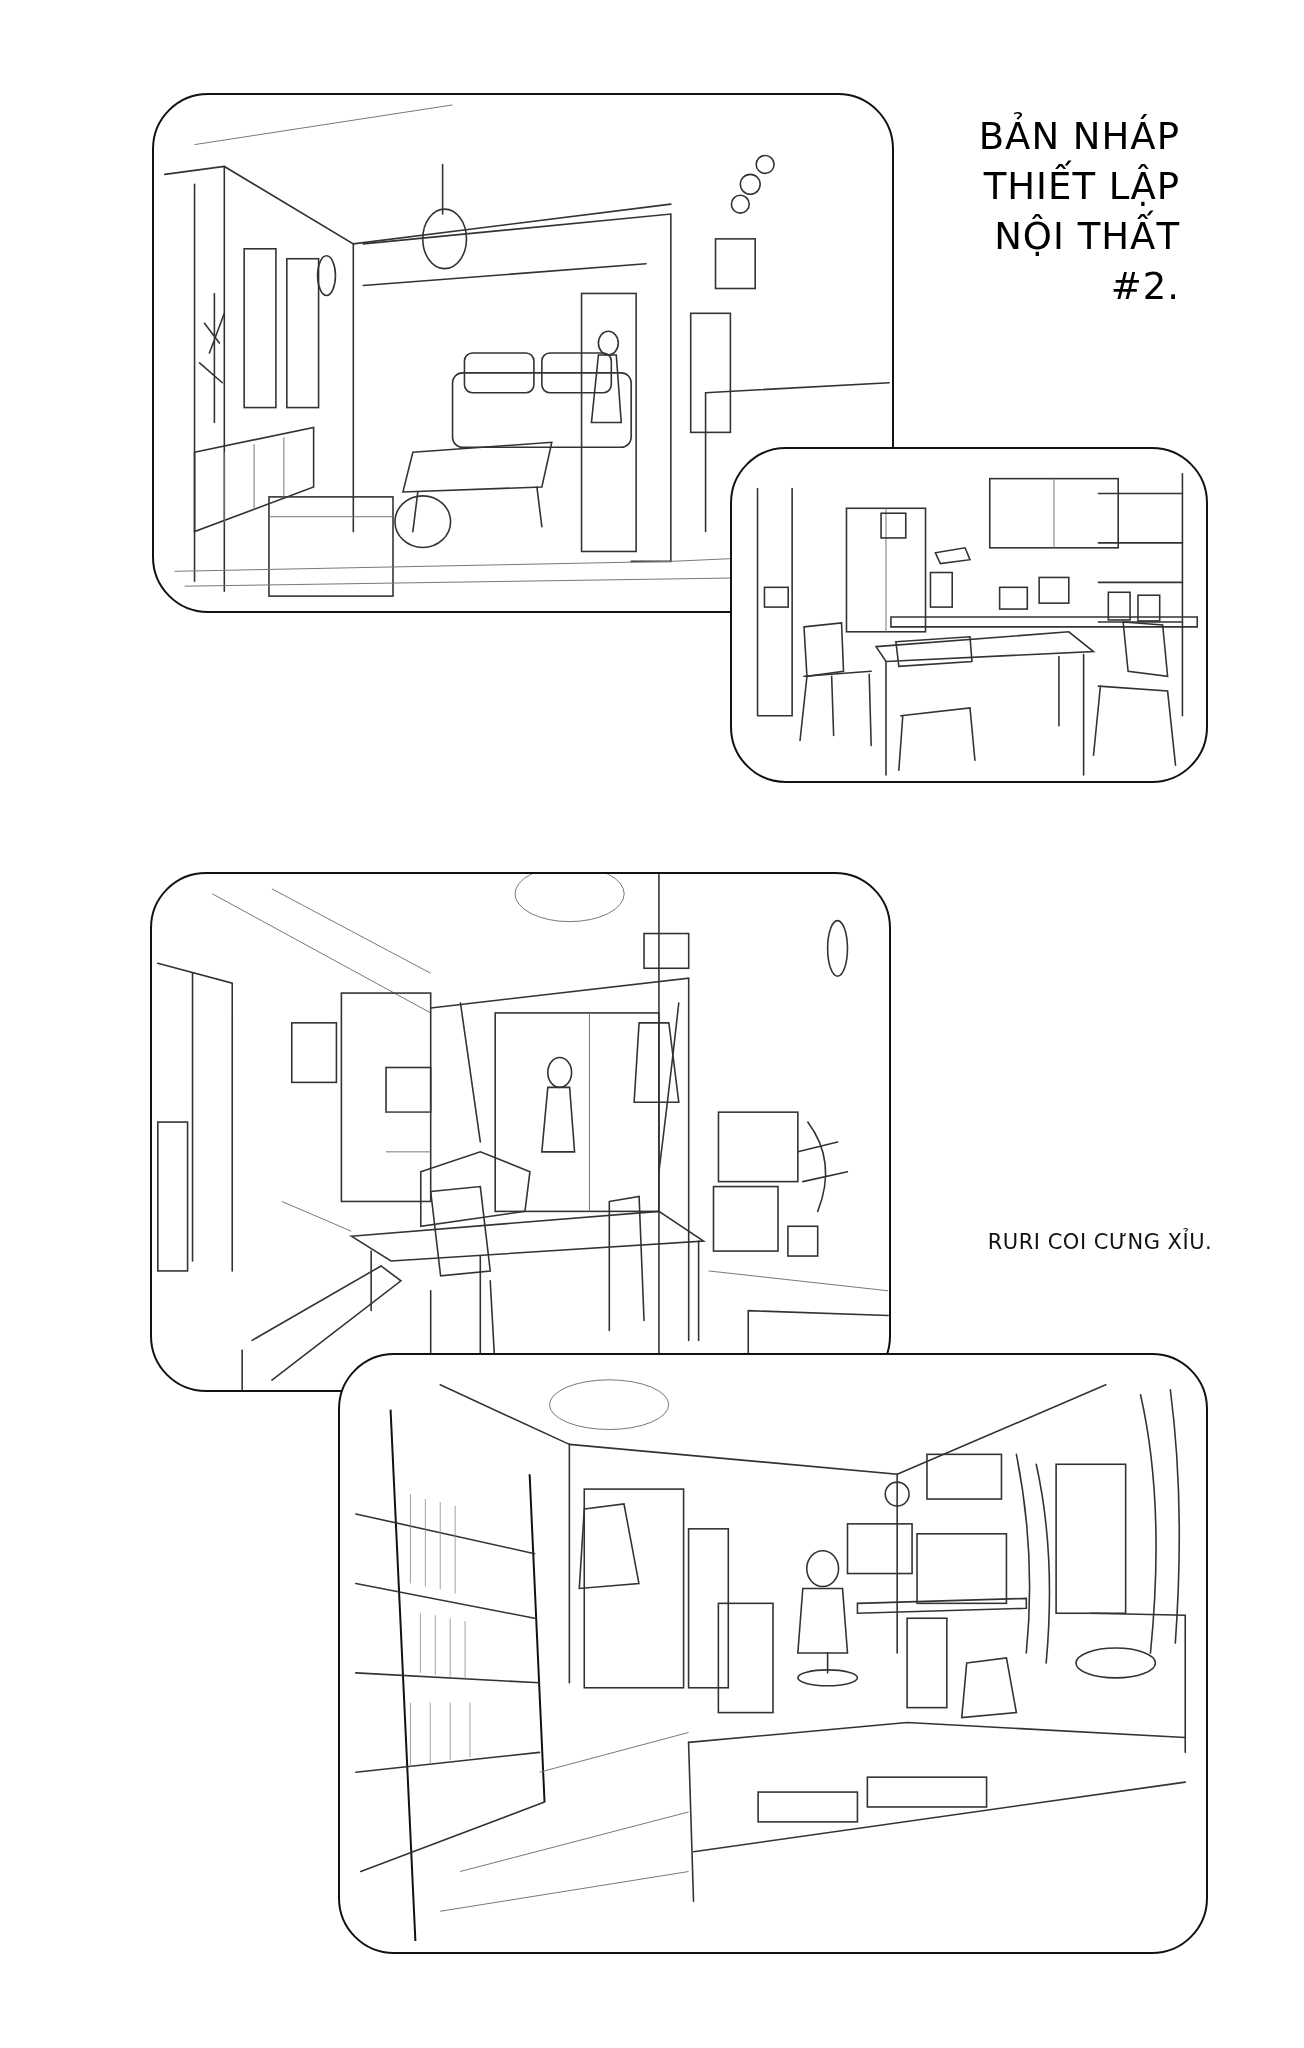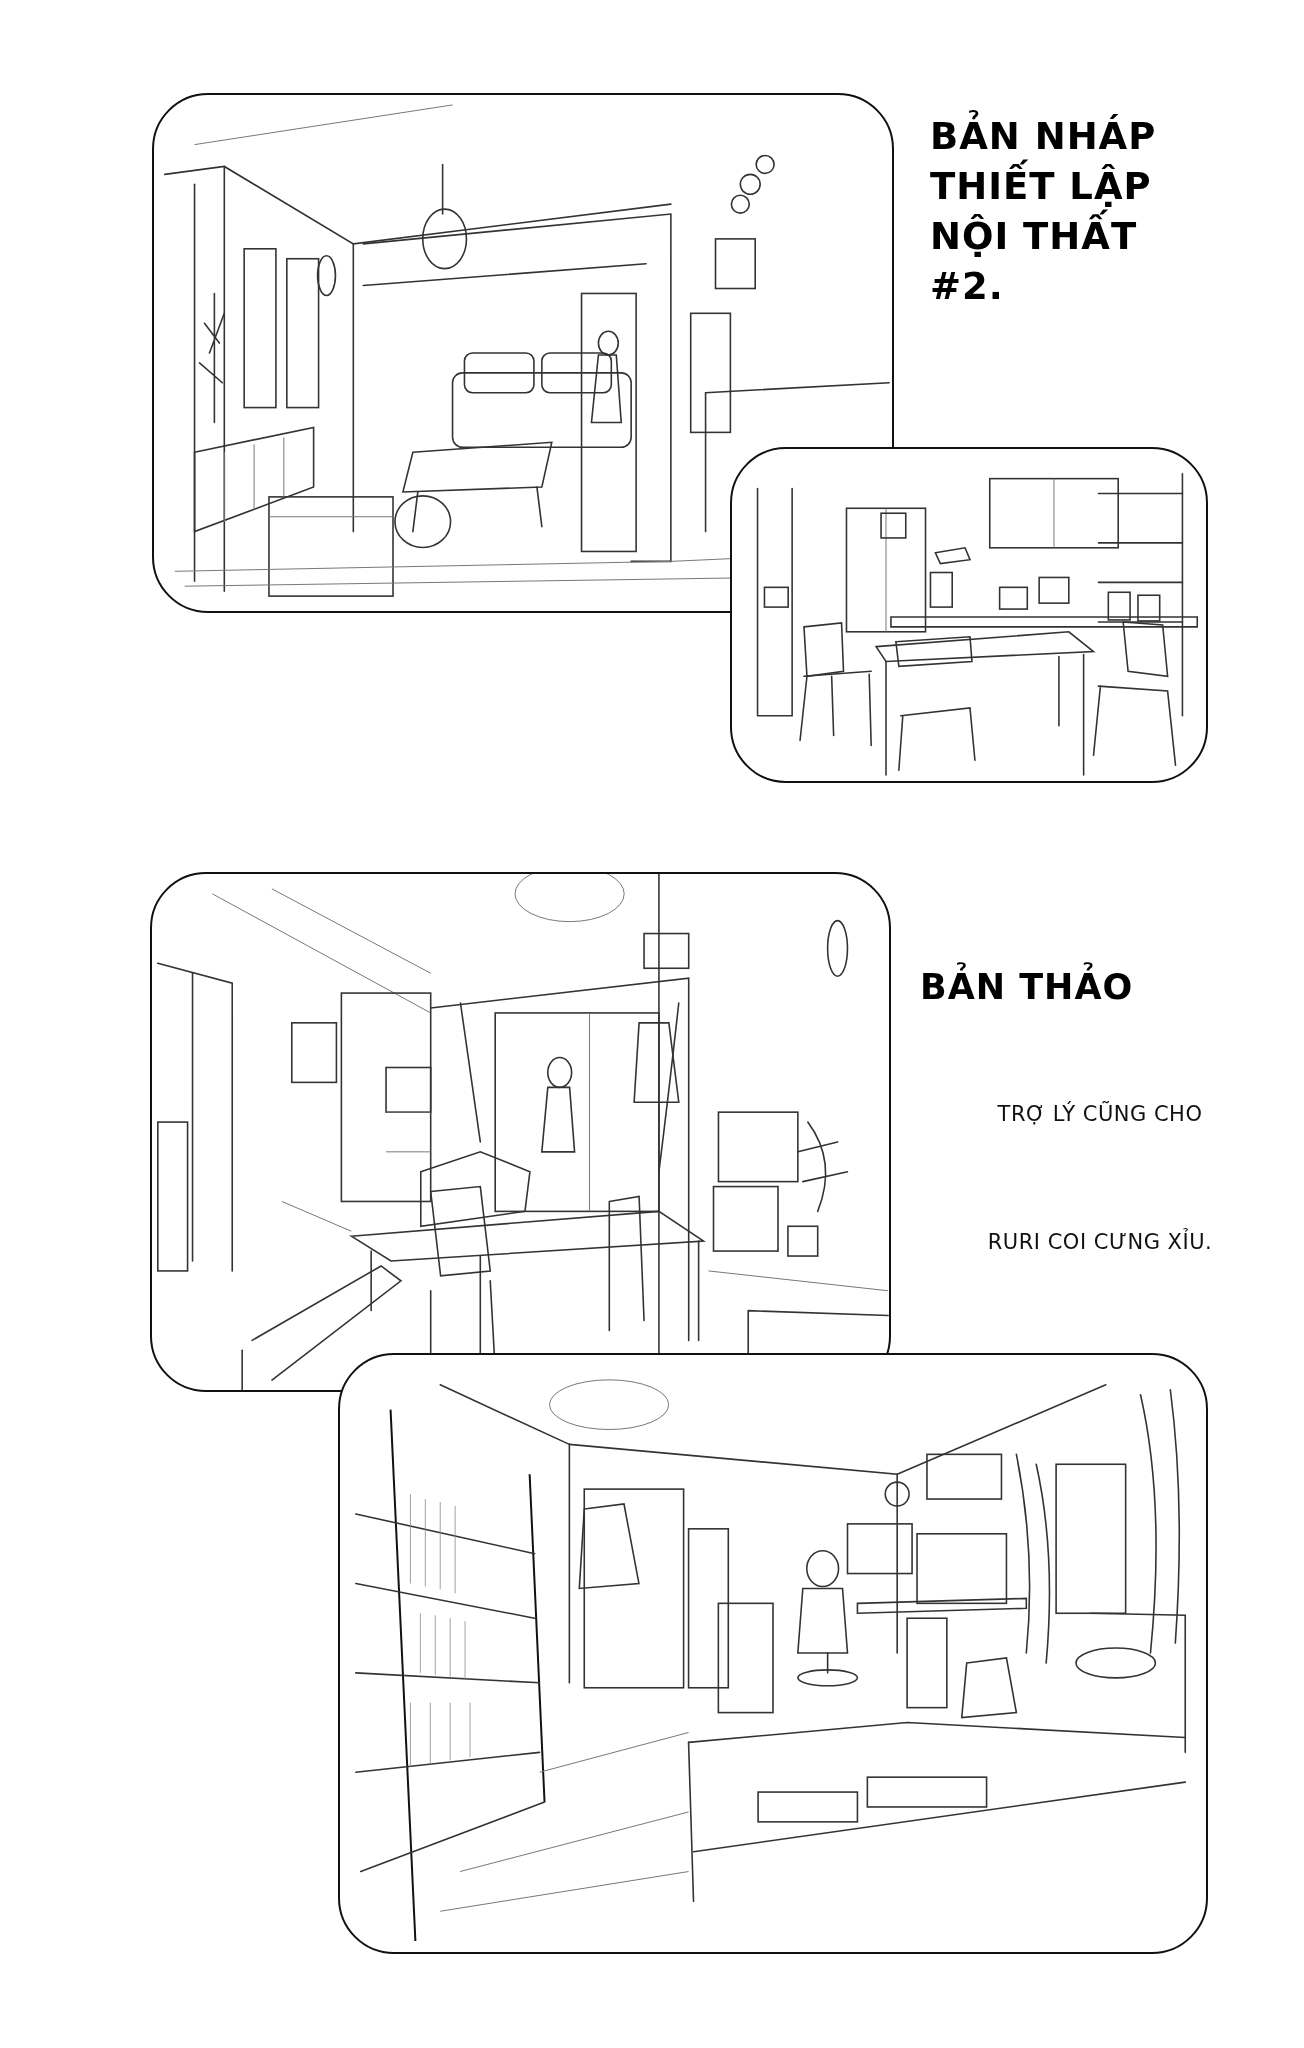--- a/index.html
+++ b/index.html
@@ -2,21 +2,21 @@
 <html><head>
 <meta charset="utf-8">
 <style>
   html, body { margin: 0; padding: 0; background: #ffffff; }
   body { width: 1304px; height: 2048px; position: relative; overflow: hidden; font-family: "DejaVu Sans", sans-serif; }
   .panel {
     position: absolute; background: #ffffff; border: 2px solid #111; border-radius: 56px; overflow: hidden; box-sizing: border-box;
   }
   .panel svg { position: absolute; left: 0; top: 0; width: 100%; height: 100%; }
   .caption-title {
-    position: absolute; text-align: left; color: #000; font-family: "DejaVu Sans", sans-serif; font-weight: 700;
+    position: absolute; text-align: right; color: #000; font-family: "DejaVu Sans", sans-serif; font-weight: 400;
     letter-spacing: 1px; line-height: 1.2; text-transform: uppercase;
   }
   .caption-title span { display: block; }
   .caption-note {
     position: absolute; text-align: center; color: #111; font-family: "DejaVu Sans", sans-serif; font-weight: 400;
     font-size: 21px; line-height: 1.55; letter-spacing: 0.5px;
   }
   .caption-note span { display: block; }
   .ln { stroke: #333; stroke-width: 1.6; fill: none; stroke-linecap: round; }
   .lt { stroke: #777; stroke-width: 1; fill: none; }
@@ -180,25 +180,23 @@
     <path class="ln" d="M100 470 L230 395 L250 410 L120 510"></path>
     <path class="ln" d="M90 480 L90 520"></path>
 
     <path class="ln" d="M600 440 L741 445 M600 440 L600 520"></path>
 
     <path class="lt" d="M130 330 L200 360 M560 400 L741 420"></path>
   </svg>
 </div>
 
 <div class="caption-title" style="left:920px; top:962px; width:360px; font-size:35px; line-height:50px;">
-  <span>BẢN THẢO</span>
 </div>
 
 <div class="caption-note" style="left:920px; top:1098px; width:360px;">
-  <span>TRỢ LÝ CŨNG CHO</span>
 </div>
 
 <div class="caption-note" style="left:920px; top:1226px; width:360px;">
   <span>RURI COI CƯNG XỈU.</span>
 </div>
 
 <div class="panel" style="left:338px; top:1353px; width:870px; height:601px;">
   <svg viewBox="0 0 870 601">
 
     <ellipse class="lt" cx="270" cy="50" rx="60" ry="25"></ellipse>

